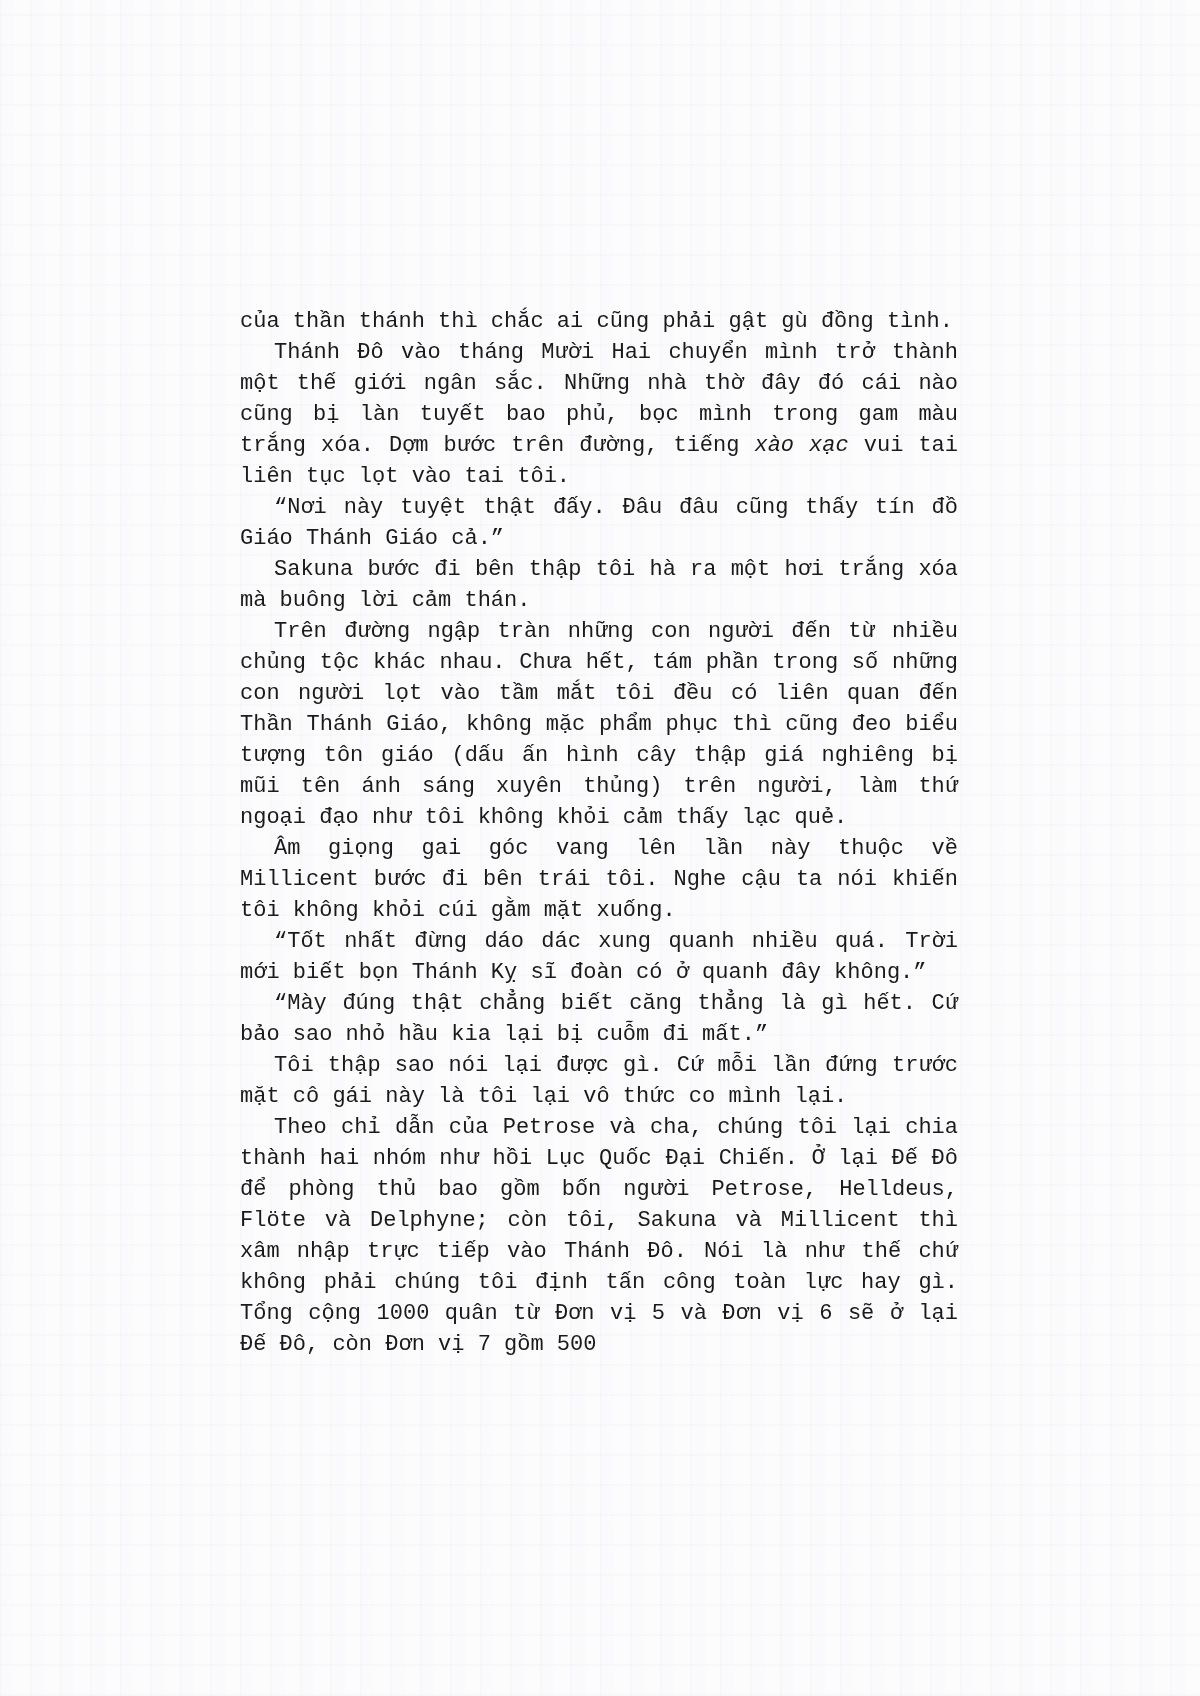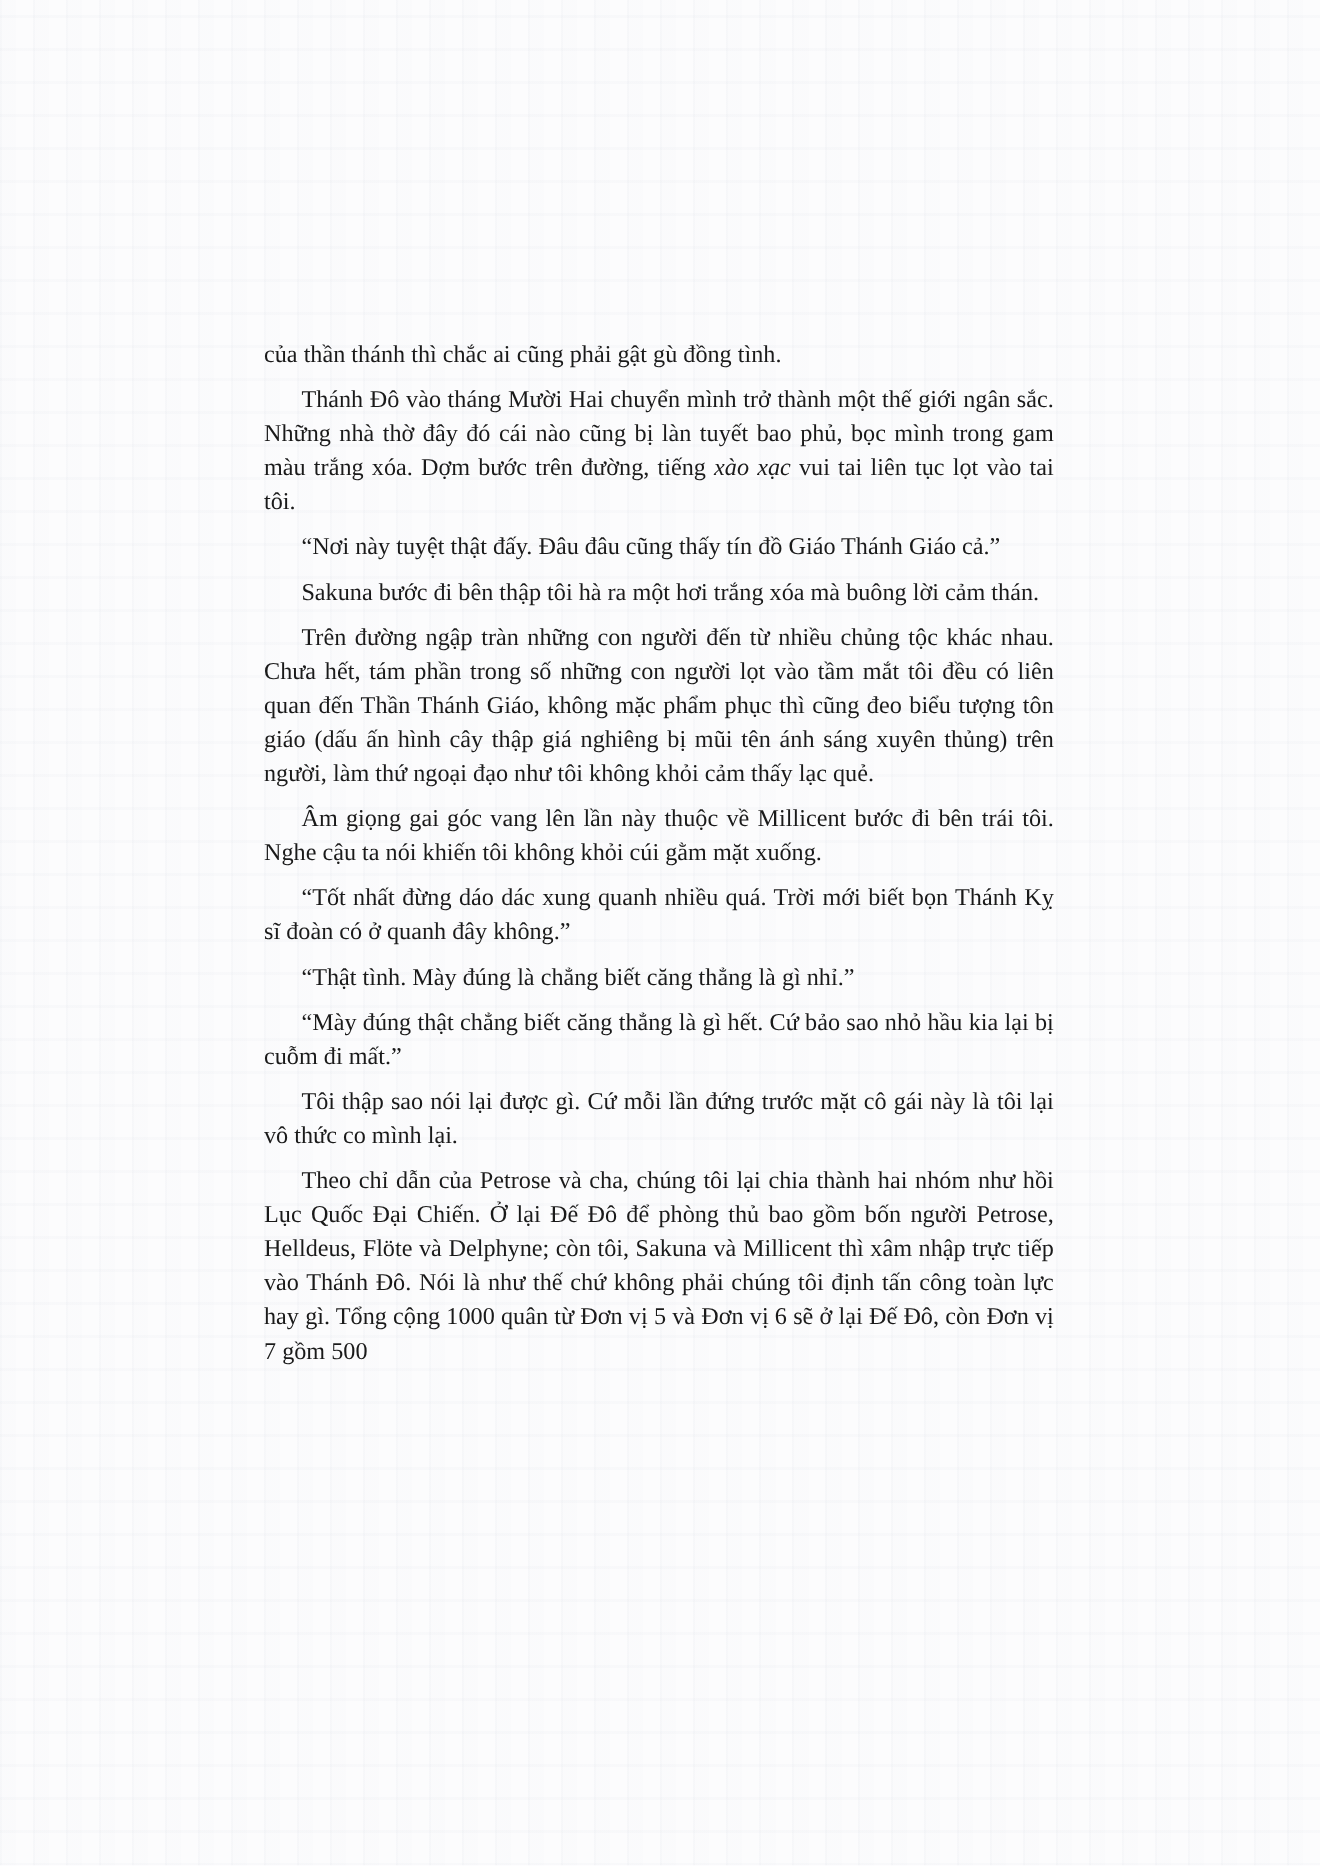--- a/index.html
+++ b/index.html
@@ -19,48 +19,46 @@
       repeating-linear-gradient(90deg, rgba(198,204,216,0.07) 0 2px, rgba(0,0,0,0) 2px 30px),
       repeating-linear-gradient(0deg,  rgba(198,204,216,0.07) 0 2px, rgba(0,0,0,0) 2px 30px),
       repeating-linear-gradient(90deg, rgba(222,226,234,0.06) 0 15px, rgba(0,0,0,0) 15px 30px);
     overflow: hidden;
   }
   .text-block {
     position: absolute;
     left: 240px;
     top: 306px;
     width: 718px;
-    font-family: Liberation Serif, serif;
+    font-family: Liberation Mono, monospace;
     font-size: 22px;
     line-height: 31px;
     color: #1a1a1a;
     text-align: justify;
   }
   .text-block p {
     margin: 0;
     padding: 0;
   }
   .text-block p.indent {
     text-indent: 34px;
-    margin-top: 10px;
   }
   .text-block em {
     font-style: italic;
   }
 </style>
 </head>
 <body>
 
 <div class="page">
   <div class="text-block" id="text-block" style="color: rgb(26, 26, 26);">
       <p><span>của thần thánh thì chắc ai cũng phải gật gù đồng tình.</span></p>
       <p class="indent"><span>Thánh Đô vào tháng Mười Hai chuyển mình trở thành một thế giới ngân sắc. Những nhà thờ đây đó cái nào cũng bị làn tuyết bao phủ, bọc mình trong gam màu trắng xóa. Dợm bước trên đường, tiếng </span><em>xào xạc</em><span> vui tai liên tục lọt vào tai tôi.</span></p>
       <p class="indent"><span>“Nơi này tuyệt thật đấy. Đâu đâu cũng thấy tín đồ Giáo Thánh Giáo cả.”</span></p>
       <p class="indent"><span>Sakuna bước đi bên thập tôi hà ra một hơi trắng xóa mà buông lời cảm thán.</span></p>
       <p class="indent"><span>Trên đường ngập tràn những con người đến từ nhiều chủng tộc khác nhau. Chưa hết, tám phần trong số những con người lọt vào tầm mắt tôi đều có liên quan đến Thần Thánh Giáo, không mặc phẩm phục thì cũng đeo biểu tượng tôn giáo (dấu ấn hình cây thập giá nghiêng bị mũi tên ánh sáng xuyên thủng) trên người, làm thứ ngoại đạo như tôi không khỏi cảm thấy lạc quẻ.</span></p>
       <p class="indent"><span>Âm giọng gai góc vang lên lần này thuộc về Millicent bước đi bên trái tôi. Nghe cậu ta nói khiến tôi không khỏi cúi gằm mặt xuống.</span></p>
       <p class="indent"><span>“Tốt nhất đừng dáo dác xung quanh nhiều quá. Trời mới biết bọn Thánh Kỵ sĩ đoàn có ở quanh đây không.”</span></p>
-      <p class="indent"><span>“Thật tình. Mày đúng là chẳng biết căng thẳng là gì nhỉ.”</span></p>
       <p class="indent"><span>“Mày đúng thật chẳng biết căng thẳng là gì hết. Cứ bảo sao nhỏ hầu kia lại bị cuỗm đi mất.”</span></p>
       <p class="indent"><span>Tôi thập sao nói lại được gì. Cứ mỗi lần đứng trước mặt cô gái này là tôi lại vô thức co mình lại.</span></p>
       <p class="indent"><span>Theo chỉ dẫn của Petrose và cha, chúng tôi lại chia thành hai nhóm như hồi Lục Quốc Đại Chiến. Ở lại Đế Đô để phòng thủ bao gồm bốn người Petrose, Helldeus, Flöte và Delphyne; còn tôi, Sakuna và Millicent thì xâm nhập trực tiếp vào Thánh Đô. Nói là như thế chứ không phải chúng tôi định tấn công toàn lực hay gì. Tổng cộng 1000 quân từ Đơn vị 5 và Đơn vị 6 sẽ ở lại Đế Đô, còn Đơn vị 7 gồm 500</span></p>
     </div>
 </div>
 
 </body></html>

